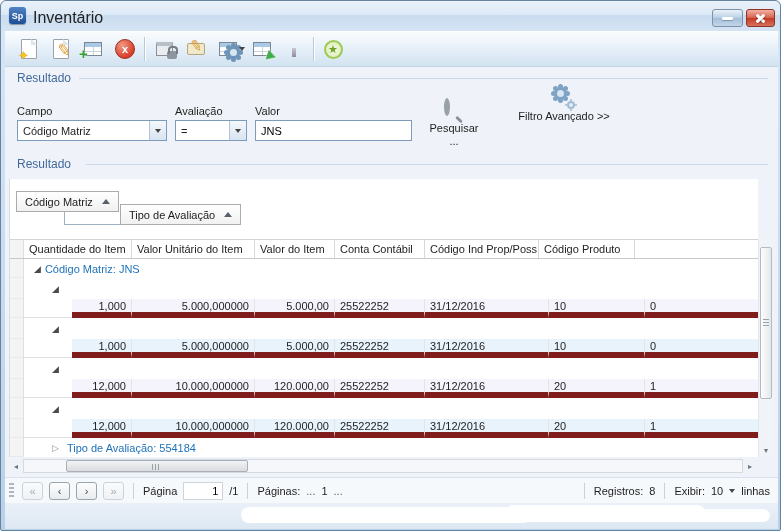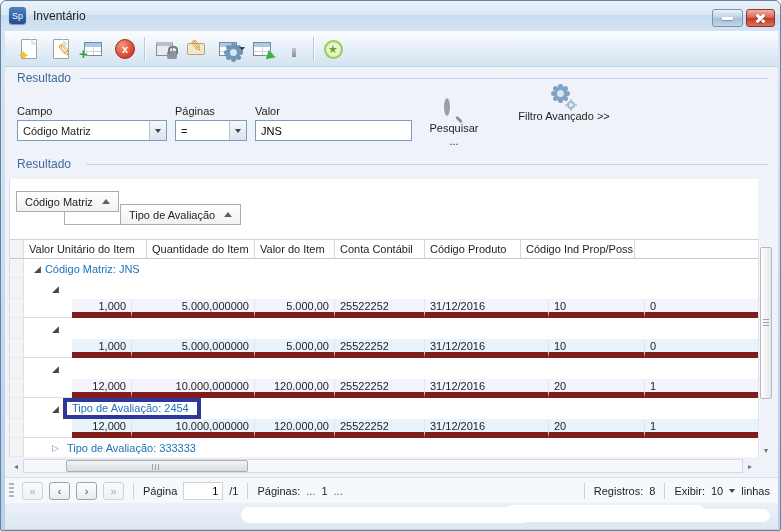--- a/index.html
+++ b/index.html
@@ -6,23 +6,23 @@
   html,body { width:781px; height:531px; }
   body { font-family:"Liberation Sans","DejaVu Sans",sans-serif; font-size:11px; color:#1e1e1e; }
   .abs { position:absolute; }
   .win { position:relative; width:781px; height:531px; background:linear-gradient(#D9E7F6,#B9D0E9);
          border:1px solid #66839F; border-radius:6px 6px 2px 2px; overflow:hidden; }
 
   
   .titlebar { left:0; top:0; width:100%; height:30px;
       background:linear-gradient(#EAF2FB 0%,#DCE9F6 45%,#C9DCEF 46%,#D4E4F3 100%); border-radius:6px 6px 0 0; }
   .appicon { left:8px; top:6px; width:17px; height:17px; border-radius:3px;
-      background:linear-gradient(#4F83C4,#1C4E93); color:#fff; font-weight:normal; font-size:9px;
+      background:linear-gradient(#4F83C4,#1C4E93); color:#fff; font-weight:bold; font-size:9px;
       display:flex; align-items:center; justify-content:center; box-shadow:0 1px 1px rgba(0,0,0,.35); }
-  .apptitle { left:32px; top:8px; font-size:12px; color:#222; }
+  .apptitle { left:32px; top:8px; font-size:16px; color:#222; }
   .capbtn { top:8px; height:18px; border-radius:3px; border:1px solid #7C92A8; display:flex; align-items:center; justify-content:center; }
   .minbtn { left:711px; width:31px; background:linear-gradient(#E9F2FA,#B9CFE4 50%,#A3BFD9 51%,#C2D6E8); }
   .minbtn .bar { width:11px; height:3px; background:#fff; border-radius:1px; box-shadow:0 1px 1px rgba(0,0,0,.25); }
   .closebtn { left:745px; width:29px; background:linear-gradient(#F2B0A4,#D6604C 50%,#C23A25 51%,#D8705C); border-color:#8E3326; }
   .closebtn .x { position:relative; width:11px; height:11px; }
   .closebtn .x::before,.closebtn .x::after { content:""; position:absolute; left:0; top:4px; width:11px; height:3px;
       background:#fff; border-radius:1px; box-shadow:0 1px 1px rgba(0,0,0,.3); }
   .closebtn .x::before { transform:rotate(45deg); } .closebtn .x::after { transform:rotate(-45deg); }
 
   
@@ -218,21 +218,21 @@
   <div class="abs secline" style="left:78px;top:77px;width:689px"></div>
 
   <div class="abs fieldlabel" style="left:16px;top:104px">Campo</div>
   <div class="combo" style="left:16px;top:119px;width:150px">
     <span class="val">Código Matriz</span>
     <span class="dd">
         <span class="caret"></span>
       </span>
   </div>
 
-  <div class="abs fieldlabel" style="left:174px;top:104px">Páginas</div>
+  <div class="abs fieldlabel" style="left:174px;top:104px">Avaliação</div>
   <div class="combo" style="left:174px;top:119px;width:72px">
     <span class="val">=</span>
     <span class="dd">
         <span class="caret"></span>
       </span>
   </div>
 
   <div class="abs fieldlabel" style="left:254px;top:104px">Valor</div>
   <input class="txt" style="left: 254px; top: 119px; width: 157px;" value="JNS">
 
@@ -261,26 +261,26 @@
       </div>
       <div class="gconn"></div>
       <div class="gbox" style="left:110px;top:25px">
         <span>Tipo de Avaliação</span>
         <span class="sortup"></span>
       </div>
     </div>
 
     <div class="hdr">
       <div class="ind" style="border-bottom:none"></div>
+      <div class="hcell c1">Quantidade do Item</div>
       <div class="hcell c2">Valor Unitário do Item</div>
-      <div class="hcell c1">Quantidade do Item</div>
       <div class="hcell c3">Valor do Item</div>
       <div class="hcell c4">Conta Contábil</div>
+      <div class="hcell c7">Código Ind Prop/Poss</div>
       <div class="hcell c6">Código Produto</div>
-      <div class="hcell c7">Código Ind Prop/Poss</div>
     </div>
 
     <div class="row">
       <div class="ind"></div>
       <div class="indent" style="flex:0 0 8px"></div>
       <span class="tri open">◢</span>
       <span class="grouptxt">Código Matriz: JNS</span>
     </div>
 
     <div class="row hl">
@@ -331,39 +331,38 @@
       <div class="cell c4">25522252</div>
       <div class="cell c5">31/12/2016</div>
       <div class="cell c6">20</div>
       <div class="cell c7">1</div>
     </div>
 
     <div class="row hl">
       <div class="ind"></div>
       <div class="indent" style="flex:0 0 26px"></div>
       <span class="tri open">◢</span>
-      <span class="hlbox">Tipo de Avaliação: 2454</span>
     </div>
     <div class="row blu">
       <div class="ind"></div>
       <div class="indent" style="flex:0 0 48px"></div>
       <div class="cell num" style="flex:0 0 60px">12,000</div>
       <div class="cell num c2">10.000,000000</div>
       <div class="cell num c3">120.000,00</div>
       <div class="cell c4">25522252</div>
       <div class="cell c5">31/12/2016</div>
       <div class="cell c6">20</div>
       <div class="cell c7">1</div>
     </div>
 
     <div class="row">
       <div class="ind"></div>
       <div class="indent" style="flex:0 0 26px"></div>
       <span class="tri closed">▷</span>
-      <span class="grouptxt" style="margin-left:4px">Tipo de Avaliação: 333333</span>
+      <span class="grouptxt" style="margin-left:4px">Tipo de Avaliação: 554184</span>
     </div>
   </div>
 
   <div class="abs vscroll">
     <div class="vthumb">
         <span class="grip"></span>
       </div>
     <div class="vbtn" style="bottom:0">▾</div>
   </div>
 

